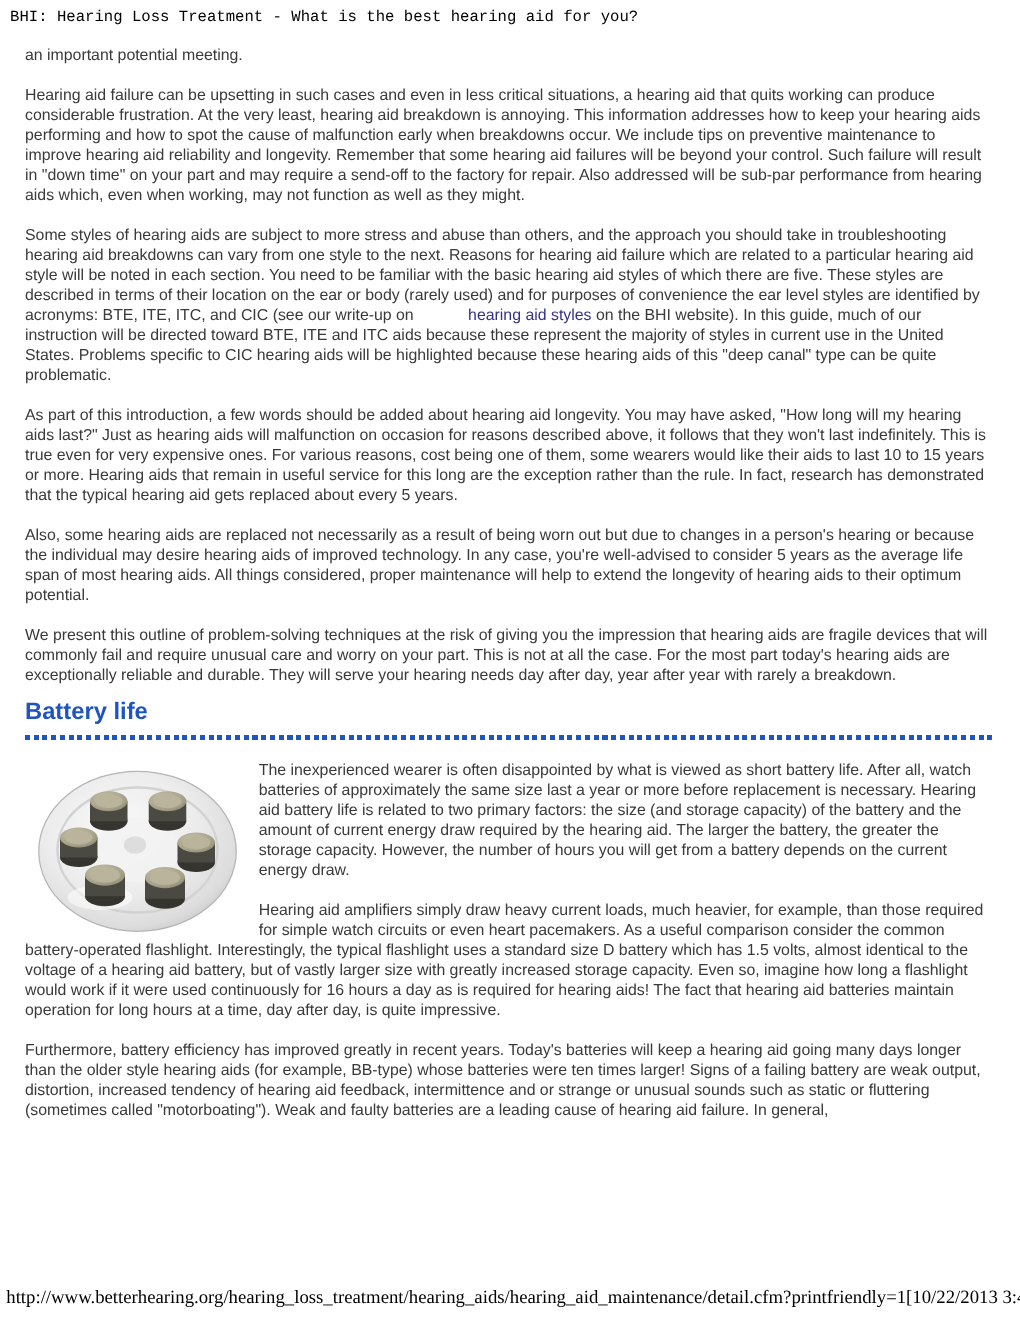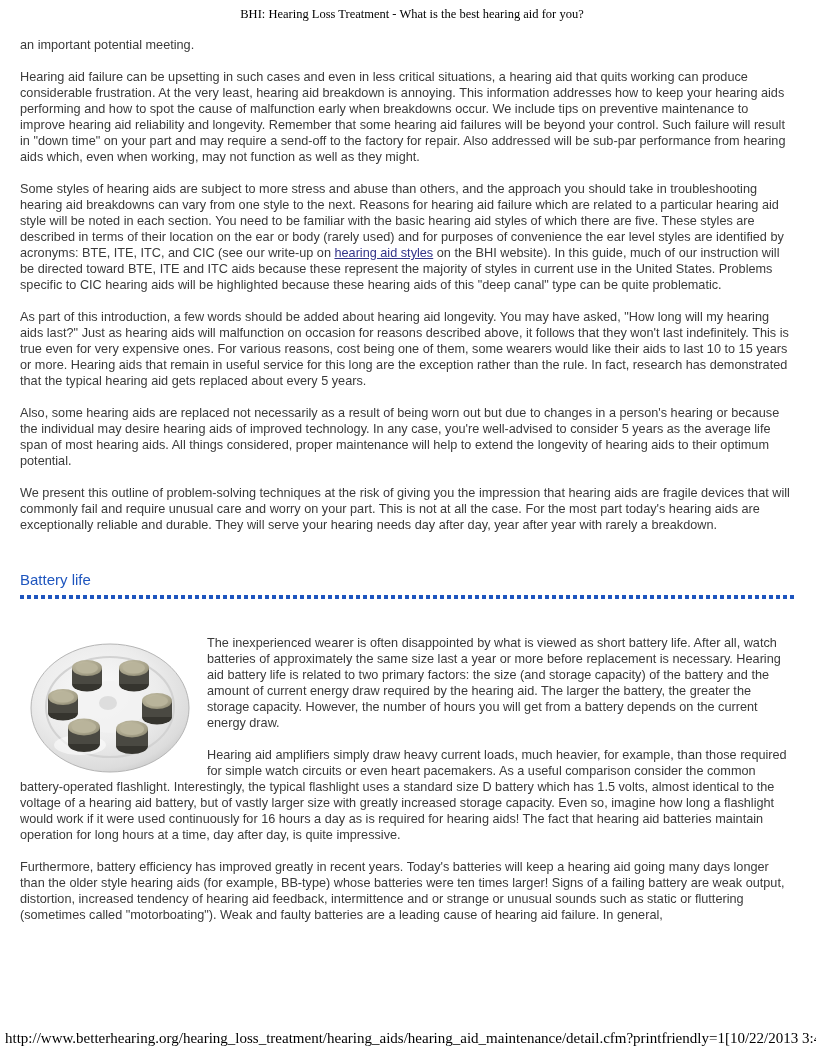--- a/index.html
+++ b/index.html
@@ -2,56 +2,55 @@
 <html style="--section-heading: #6E8E8E; --subheading-blue: #1E55BE; --link: #333388; --body-text: #3a3a3a;"><head>
 <meta charset="utf-8">
 <style>
   html, body { margin:0; padding:0; background:#ffffff; }
   body {
     width:816px; height:1056px; position:relative; overflow:hidden;
     font-family:"Liberation Sans", sans-serif;
     color:#3a3a3a;
   }
   .doc-header {
-    font-family:Liberation Serif, serif;
+    font-family:Liberation Mono, monospace;
     font-size:12.5px; color:#000;
     padding:7px 0 0 8px;
-    text-align:center;
   }
   .content { padding:0 21px 0 20px; }
   .content p {
     margin:16px 0 0 0;
     font-size:12.7px; line-height:16px;
   }
   .frag { margin-top:15px !important; }
   .section-heading {
     margin-top:20px;
     font-size:14.5px; font-weight:bold; letter-spacing:0.4px;
     color:var(--section-heading, #6E8E8E);
   }
   .sub-heading {
-    margin-top:38px;
-    font-size:15px; font-weight:normal;
+    margin-top:11px;
+    font-size:19px; font-weight:bold;
     color:var(--subheading-blue, #1E55BE);
   }
   .dotted-rule {
     margin-top:7px; height:4px; width:775px;
     background:repeating-linear-gradient(90deg,
       var(--subheading-blue, #1E55BE) 0 4px, transparent 4px 7px);
   }
-  .battery-block { margin-top:36px; }
+  .battery-block { margin-top:16px; }
   .battery-block:after { content:""; display:block; clear:both; }
   .battery-img {
     float:left; width:165px; height:140px;
     margin:0 14px 0 8px;
   }
   .battery-block p:first-of-type { margin-top:0; }
   a.inline-link {
     color:var(--link, #333388);
-    text-decoration:underline; cursor:pointer;
+    cursor:pointer;margin-left:40px;
   }
   .doc-footer {
     position:absolute; left:5px; bottom:9px;
     font-family:"Liberation Serif", serif;
     font-size:15px; color:#000; white-space:nowrap;
   }
 </style>
 </head>
 <body>
 

